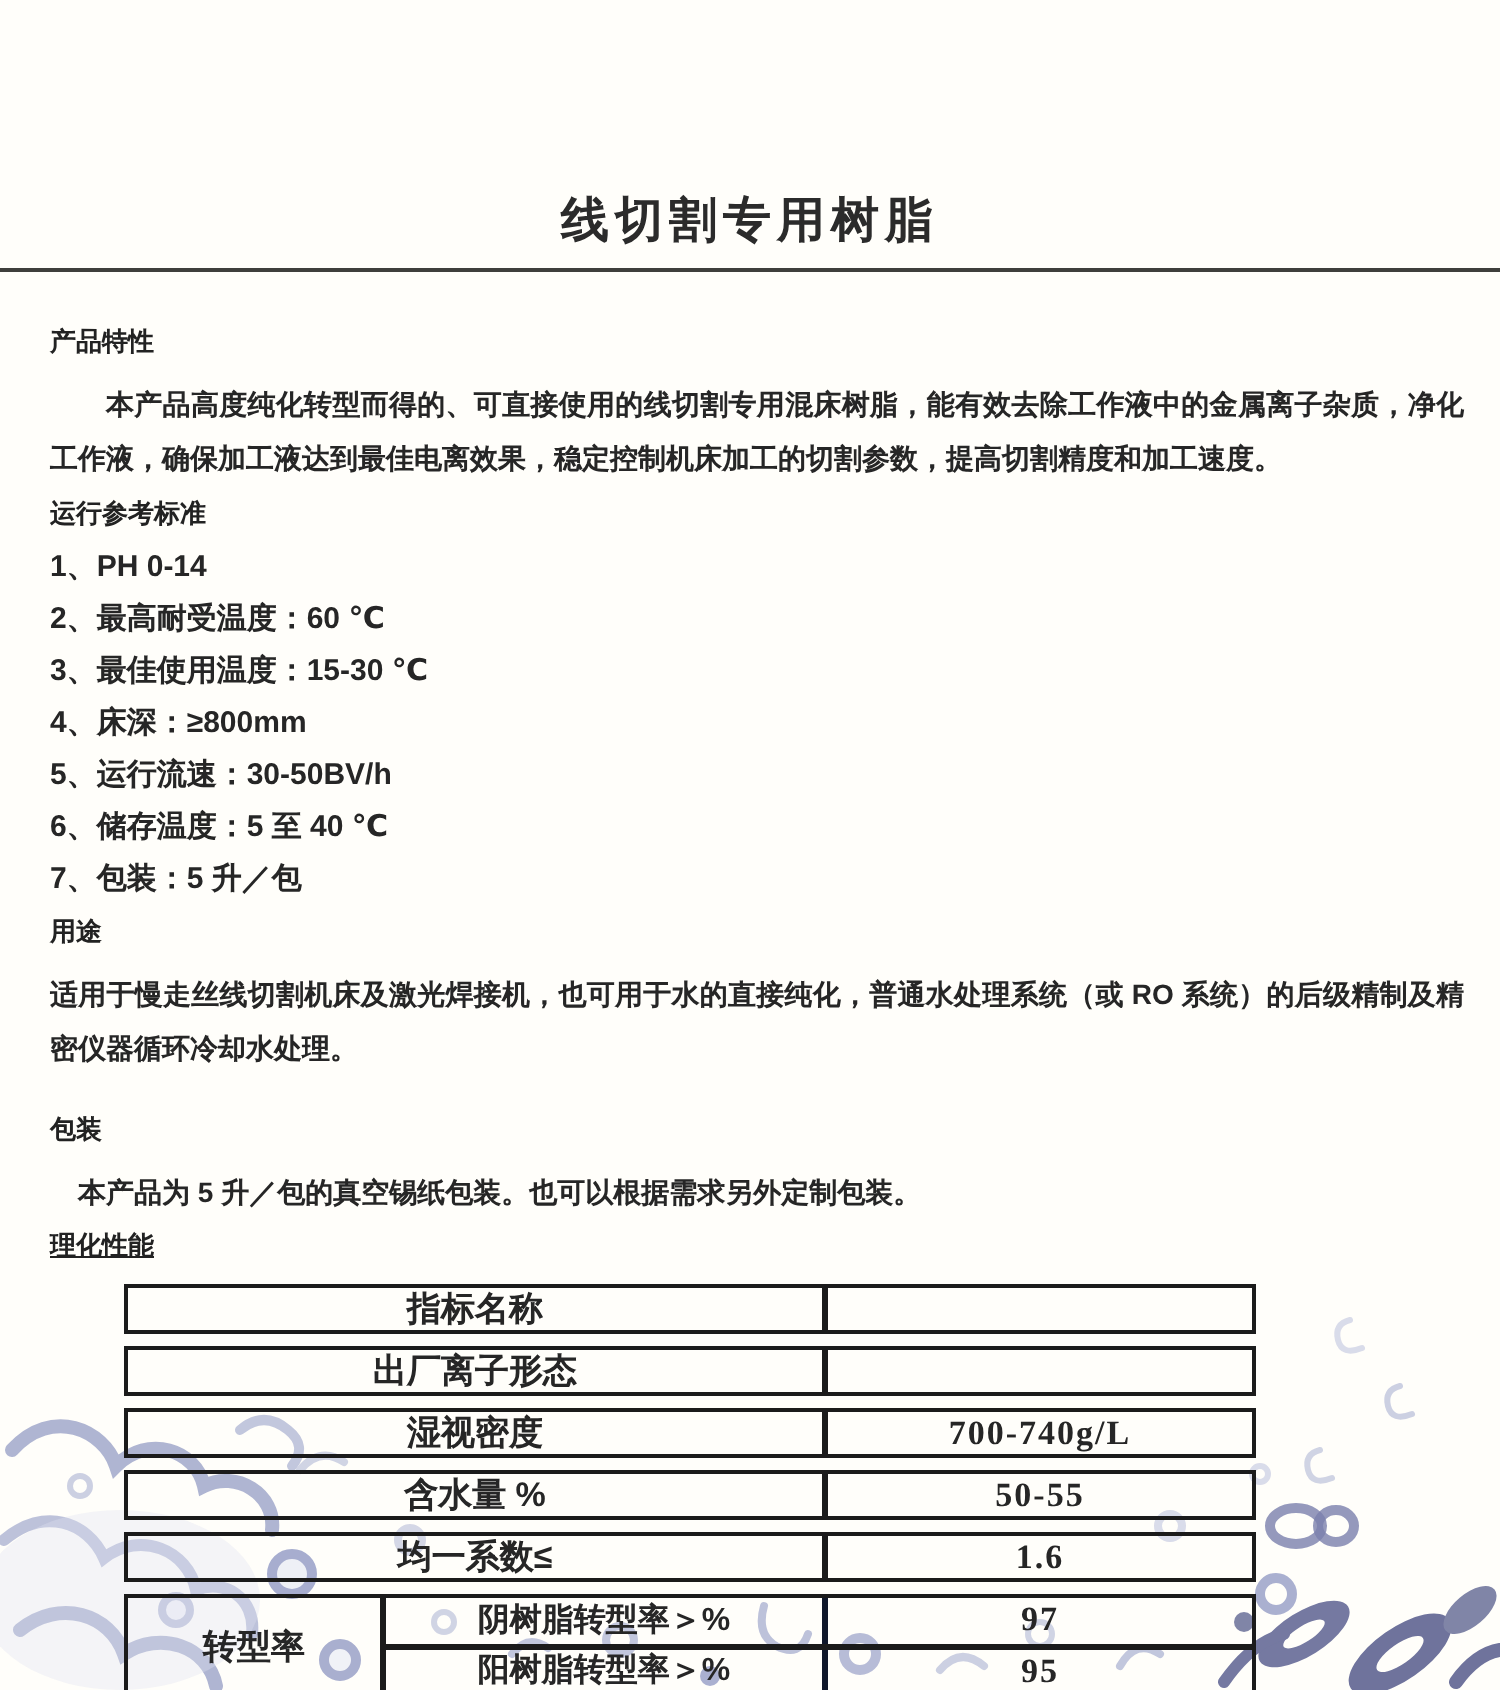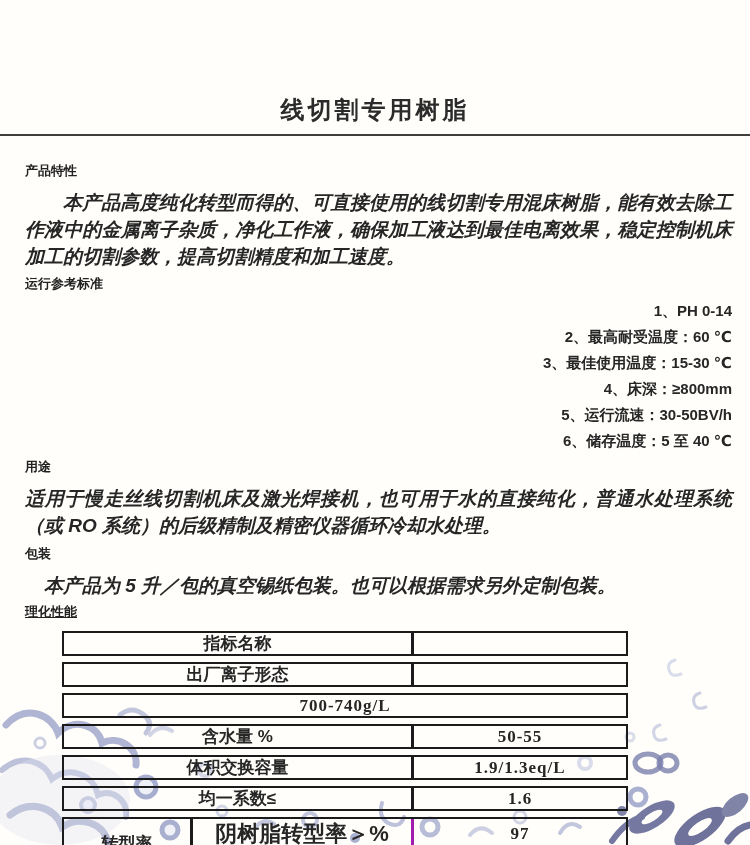--- a/index.html
+++ b/index.html
@@ -28,36 +28,34 @@
     height:2px;background:#3f3f3c;margin-top:8px;width:750px;
   }
   .inner{padding:0 18px 0 25px;}
   .sec-h{
     font-size:13px;line-height:22px;color:#222;
     margin:0;
   }
   .h-features{margin-top:24px;}
   .h-standards{margin-top:3px;}
   .h-usage{margin-top:2px;}
-  .h-packaging{margin-top:4px;}
+  .h-packaging{margin-top:16px;}
   .h-properties{margin-top:2px;text-decoration:underline;}
   .para{
     margin:7px 0 0 0;
-    font-size:19px;line-height:27px;
+    font-size:14px;line-height:27px;
     text-align:justify;
     color:#262626;
-    font-style:italic;
   }
   .indent2{text-indent:2em;}
   .indent1{text-indent:1em;}
   .std-list{margin-top:3px;}
   .std-item{
     font-size:15px;line-height:26px;height:26px;
     color:#262626;
-    text-align:right;
   }
   
   .spec-table{
     margin:8px 0 0 37px;
     width:566px;
   }
   .trow{
     display:flex;
     border:2px solid #1b1b1b;
     height:21px;
@@ -94,23 +92,23 @@
     display:flex;align-items:center;justify-content:center;
     font-size:17px;
   }
   .group-right{flex:1;display:flex;flex-direction:column;}
   .group-sub{
     display:flex;flex:1;
   }
   .group-sub.first{border-bottom:3px solid #1b1b1b;}
   .sub-label{
     width:218px;
-    border-right:3px solid #a21caf;
-    display:flex;align-items:center;justify-content:center;
-    font-size:22px;
+    border-right:3px solid #0f172a;
+    display:flex;align-items:center;justify-content:center;
+    font-size:16px;
   }
 </style>
 </head>
 <body>
 
 <div class="page">
 
   <svg class="watermark" viewBox="0 0 750 280" xmlns="http://www.w3.org/2000/svg" aria-hidden="true">
 
     <path d="M6 160 C 26 138, 52 150, 58 168 C 74 152, 98 160, 102 178 C 118 170, 138 182, 136 200" fill="none" stroke="#8d95c1" stroke-width="7" stroke-linecap="round" opacity="0.7"></path>
@@ -167,48 +165,46 @@
       <p class="para indent2">本产品高度纯化转型而得的、可直接使用的线切割专用混床树脂，能有效去除工作液中的金属离子杂质，净化工作液，确保加工液达到最佳电离效果，稳定控制机床加工的切割参数，提高切割精度和加工速度。</p>
 
       <h2 class="sec-h h-standards">运行参考标准</h2>
       <div class="std-list">
         <div class="std-item">1、PH 0-14</div>
         <div class="std-item">2、最高耐受温度：60 ℃</div>
         <div class="std-item">3、最佳使用温度：15-30 ℃</div>
         <div class="std-item">4、床深：≥800mm</div>
         <div class="std-item">5、运行流速：30-50BV/h</div>
         <div class="std-item">6、储存温度：5 至 40 ℃</div>
+        <div class="std-item">7、包装：5 升／包</div>
       </div>
 
       <h2 class="sec-h h-usage">用途</h2>
       <p class="para">适用于慢走丝线切割机床及激光焊接机，也可用于水的直接纯化，普通水处理系统（或 RO 系统）的后级精制及精密仪器循环冷却水处理。</p>
 
       <h2 class="sec-h h-packaging">包装</h2>
       <p class="para indent1">本产品为 5 升／包的真空锡纸包装。也可以根据需求另外定制包装。</p>
 
       <h2 class="sec-h h-properties">理化性能</h2>
 
       <div class="spec-table">
         <div class="trow">
           <div class="lcell">指标名称</div>
           <div class="vcell"></div>
         </div>
         <div class="trow">
           <div class="lcell">出厂离子形态</div>
         </div>
         <div class="trow">
+          <div class="lcell">湿视密度</div>
           <div class="vcell">700-740g/L</div>
         </div>
         <div class="trow">
           <div class="lcell">含水量 %</div>
           <div class="vcell">50-55</div>
-        </div>
-        <div class="trow">
-          <div class="lcell">体积交换容量</div>
-          <div class="vcell">1.9/1.3eq/L</div>
         </div>
         <div class="trow">
           <div class="lcell">均一系数≤</div>
           <div class="vcell">1.6</div>
         </div>
 
         <div class="group-row">
           <div class="group-label">转型率</div>
           <div class="group-right">
             <div class="group-sub first">

